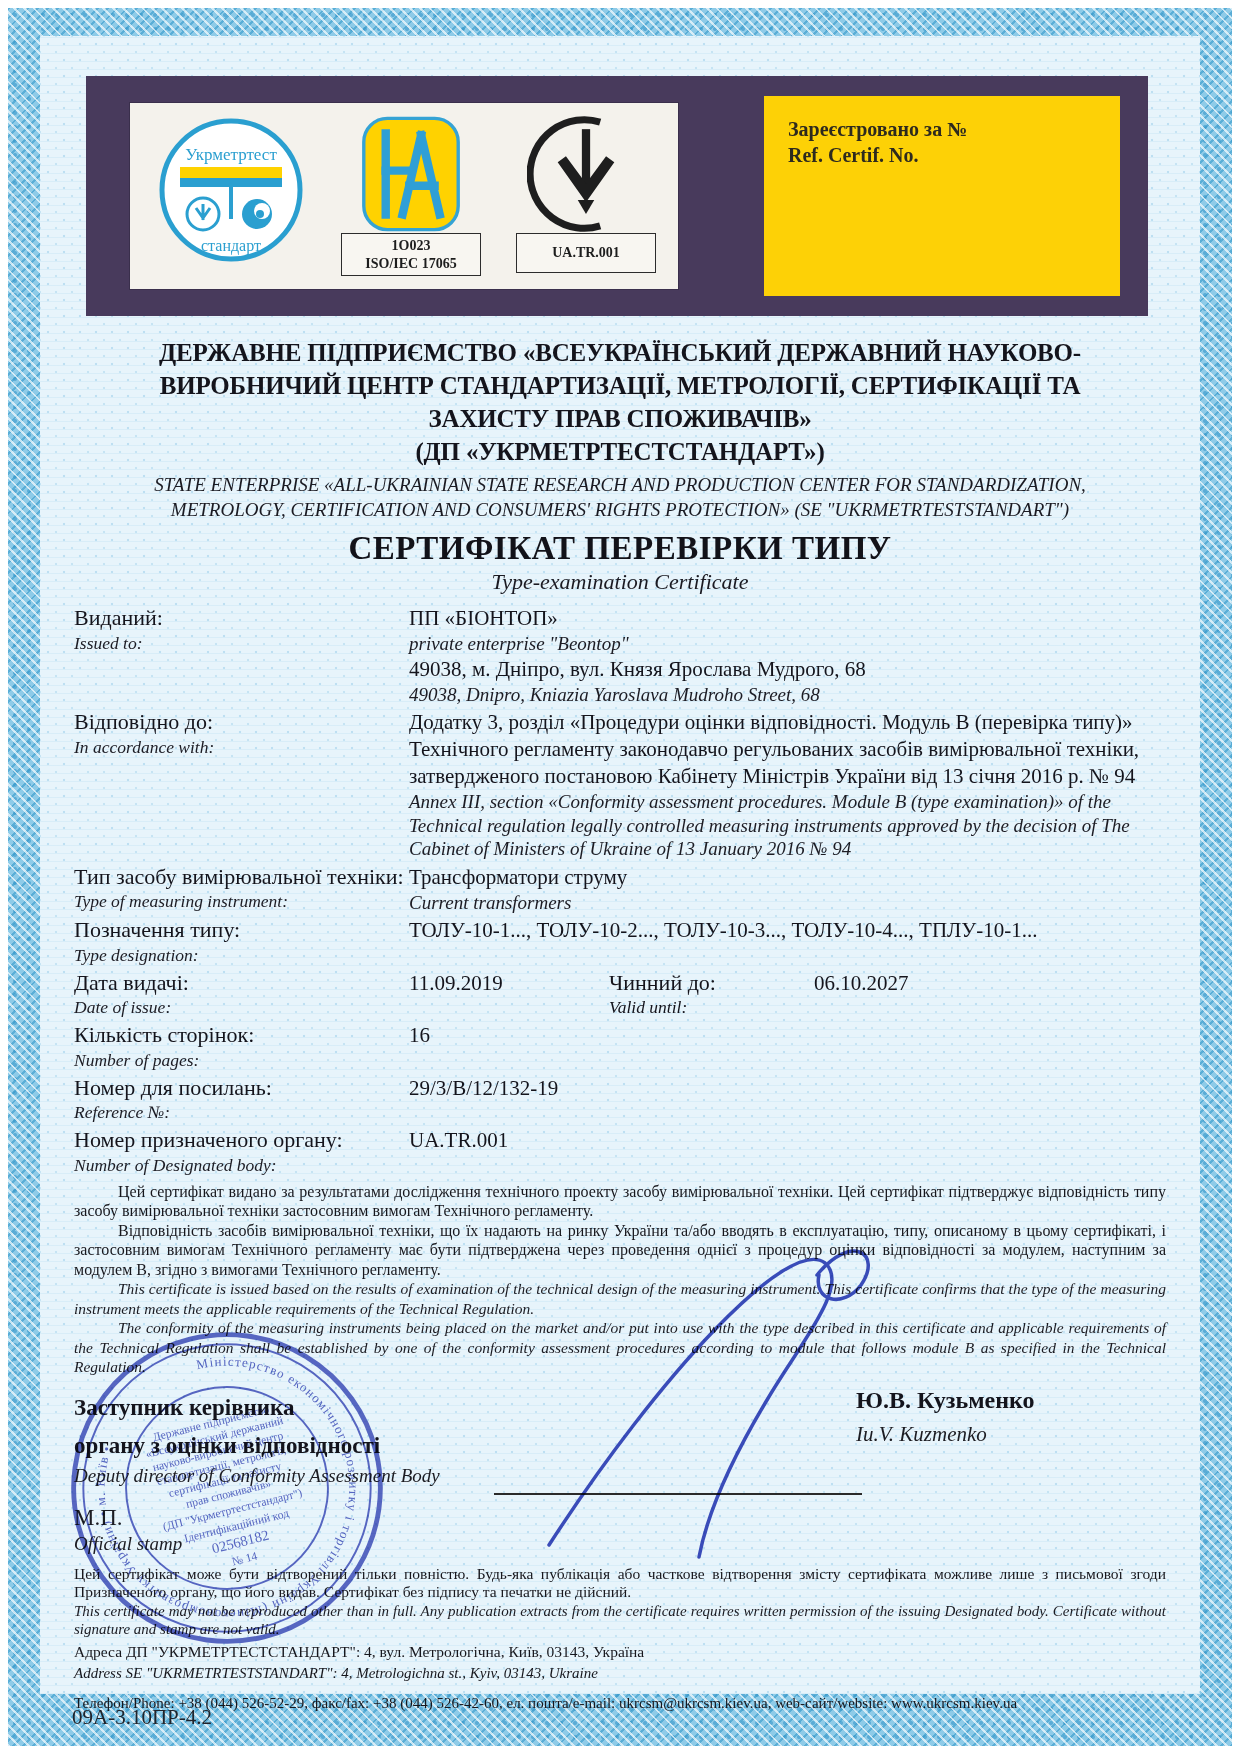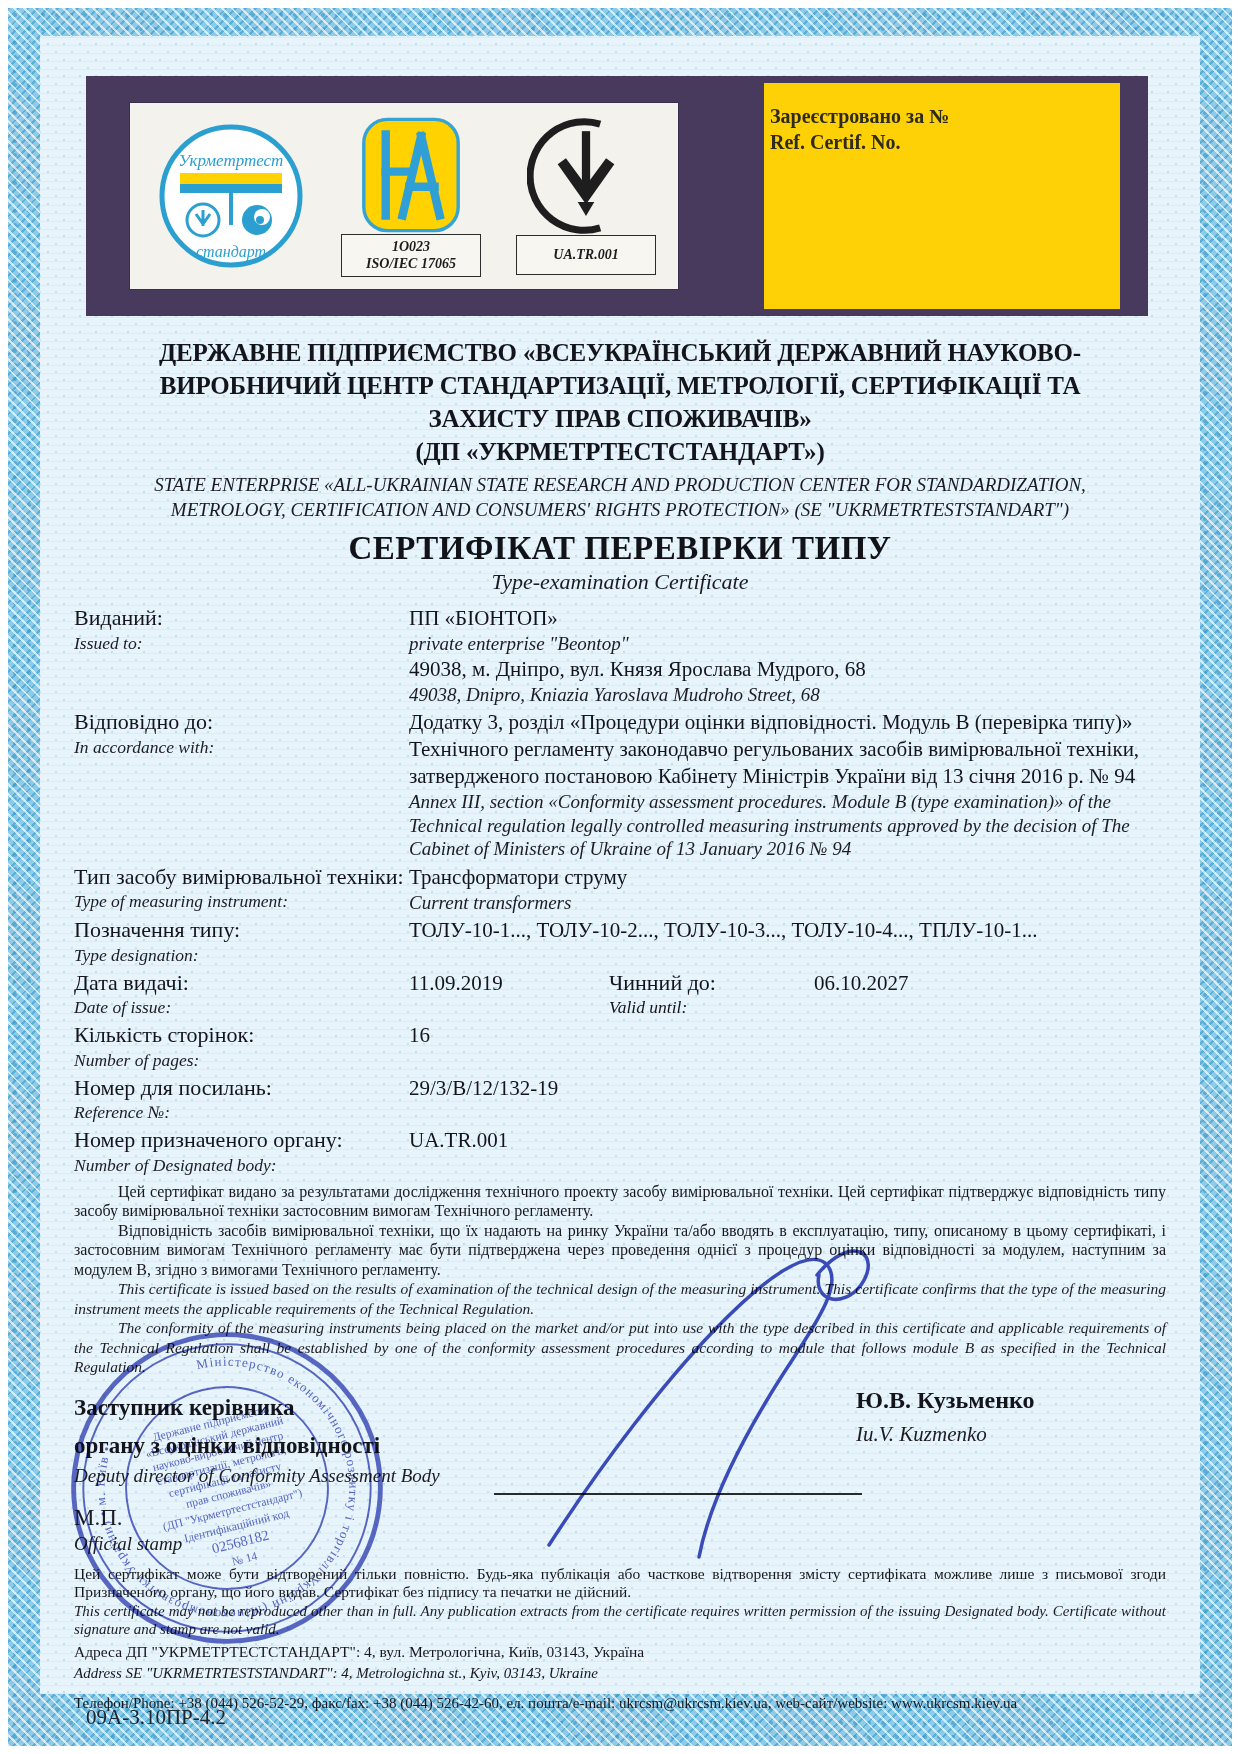--- a/index.html
+++ b/index.html
@@ -37,30 +37,30 @@
 
   
   .band {
     margin:40px 18px 0 12px; height:240px; background:#483a5c;
     display:flex; align-items:center; padding:0 28px 0 44px;
   }
   .logo-panel {
     background:#f4f2ec; width:548px; height:186px; box-shadow:0 0 0 1px #3a2f4c;
     display:flex; align-items:stretch; justify-content:space-between; padding:12px 22px 12px 26px;
   }
-  .logo-col { display:flex; flex-direction:column; align-items:center; justify-content:center;font-style:italic; }
+  .logo-col { display:flex; flex-direction:column; align-items:center; justify-content:flex-start; }
   .label-box {
     border:1.5px solid #2c2c2c; background:#f8f6f1; color:#1d1d1d;
     font-weight:bold; font-size:14px; line-height:1.25; text-align:center;
     padding:3px 16px; min-width:140px;
   }
   .label-box.tall { padding:10px 12px; }
 
   .reg-box {
-    margin-left:auto; background:#fdd106; width:356px; height:226px; padding:20px 24px 16px 6px;
+    margin-left:auto; background:#fdd106; width:356px; height:200px; padding:20px 24px 16px 24px;
   }
   .reg-label { font-weight:bold; font-size:20px; color:#2e2a1e; line-height:1.3; }
   .reg-number-box {
     margin-top:20px; background:#f1efe7; text-align:center; padding:8px 6px 10px 6px;
   }
   .reg-number { font-weight:bold; font-size:29px; color:#16161c; letter-spacing:.5px; }
   .reg-rev { font-weight:bold; font-size:27px; color:#16161c; margin-top:2px; }
 
   
   .org-ua { margin-top:20px; text-align:center; font-weight:bold; font-size:25px; line-height:33px; color:#14141c; letter-spacing:-.2px; }
@@ -105,21 +105,21 @@
   .autograph { position:absolute; left:395px; top:-180px; width:480px; height:360px; mix-blend-mode:multiply; pointer-events:none; }
 
   
   .fineprint { margin-top:10px; }
   .fp-ua { font-size:15.5px; line-height:18.5px; text-align:justify; color:#17171d; }
   .fp-en { font-style:italic; font-size:15px; line-height:18.5px; text-align:justify; color:#1b1b22; }
   .fp-addr { font-size:15.5px; line-height:19px; color:#17171d; margin-top:3px; }
   .fp-addr.en { font-style:italic; font-size:15px; }
   .fp-contacts { font-size:15px; line-height:19px; color:#17171d; margin-top:11px; }
 
-  .form-code { position:absolute; left:86px; bottom:24px; font-size:21px; color:#20242c; }
+  .form-code { position:absolute; left:72px; bottom:24px; font-size:21px; color:#20242c; }
 
   svg text { font-family:"Liberation Serif","DejaVu Serif",serif; }
 </style>
 </head>
 <body>
 
 <div class="page">
   <div class="border-band"></div>
   <div class="inner">
 

